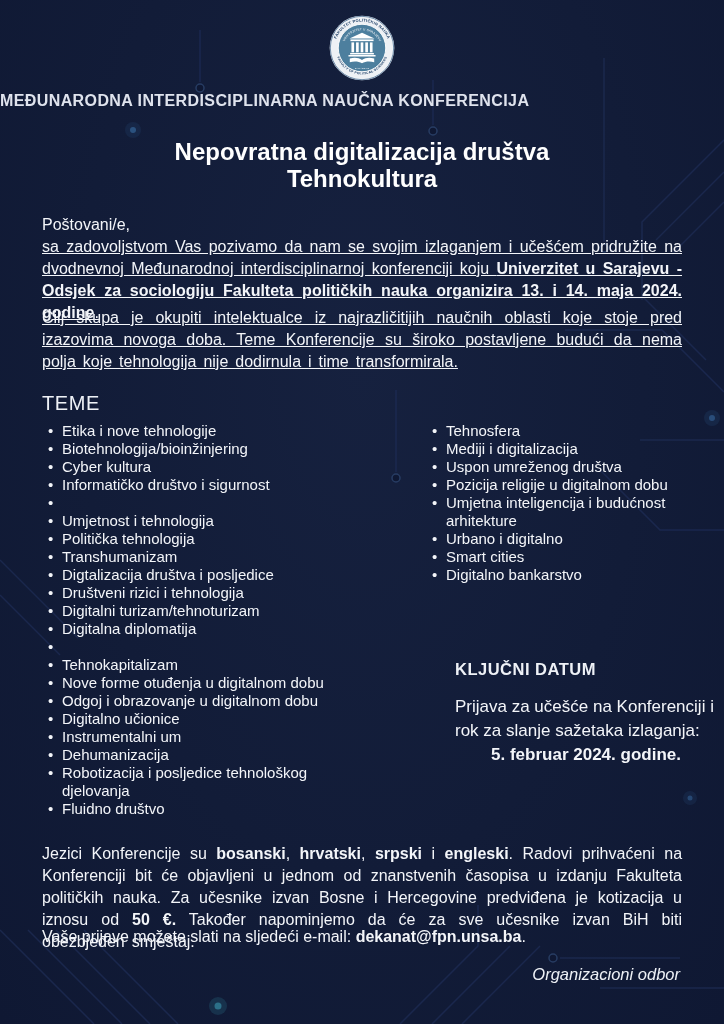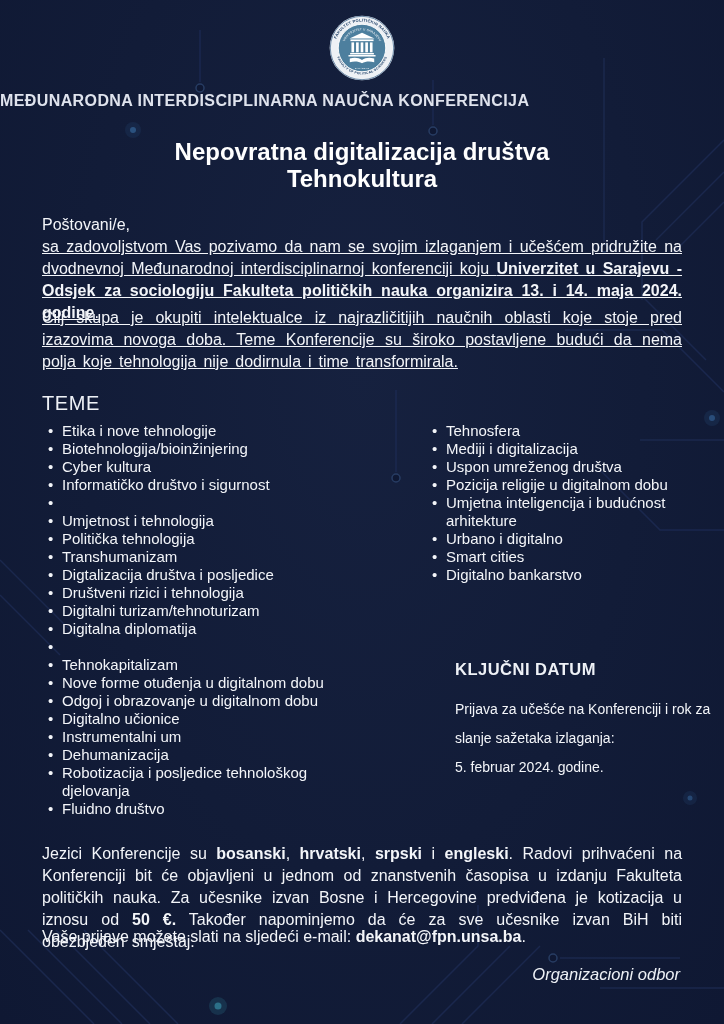--- a/index.html
+++ b/index.html
@@ -25,22 +25,22 @@
   .teme-heading{position:absolute;top:392px;left:42px;font-size:20px;font-weight:normal;
     letter-spacing:.6px;color:#eef1f6;text-align:center;}
   .theme-list{position:absolute;margin:0;padding:0;list-style:none;font-size:15px;line-height:18px;}
   .theme-list.left{top:422px;left:48px;width:316px;}
   .theme-list.right{top:422px;left:432px;width:244px;}
   .theme-item{display:flex;}
   .bullet{flex:0 0 14px;color:#f3f5f9;}
   
   .key-date{position:absolute;top:660px;left:440px;width:262px;margin-left:15px;}
   .key-date-heading{font-size:16.5px;font-weight:bold;letter-spacing:.5px;margin-bottom:16px;color:#eef1f6;}
-  .key-date-text{font-size:14px;line-height:29px;}
-  .key-date-date{display:block;font-weight:normal;}
+  .key-date-text{font-size:17px;line-height:24px;}
+  .key-date-date{display:block;font-weight:bold;text-align:center;}
   
   .footer-para{position:absolute;top:843px;left:42px;width:640px;font-size:16px;line-height:22px;
     text-align:justify;word-spacing:2.5px;}
   .email-line{position:absolute;top:928px;left:42px;width:640px;font-size:16px;}
   .signature{position:absolute;top:965px;right:44px;font-size:16.5px;font-style:italic;color:#eef1f6;}
 </style>
 </head>
 <body>
 
 <div class="page">

